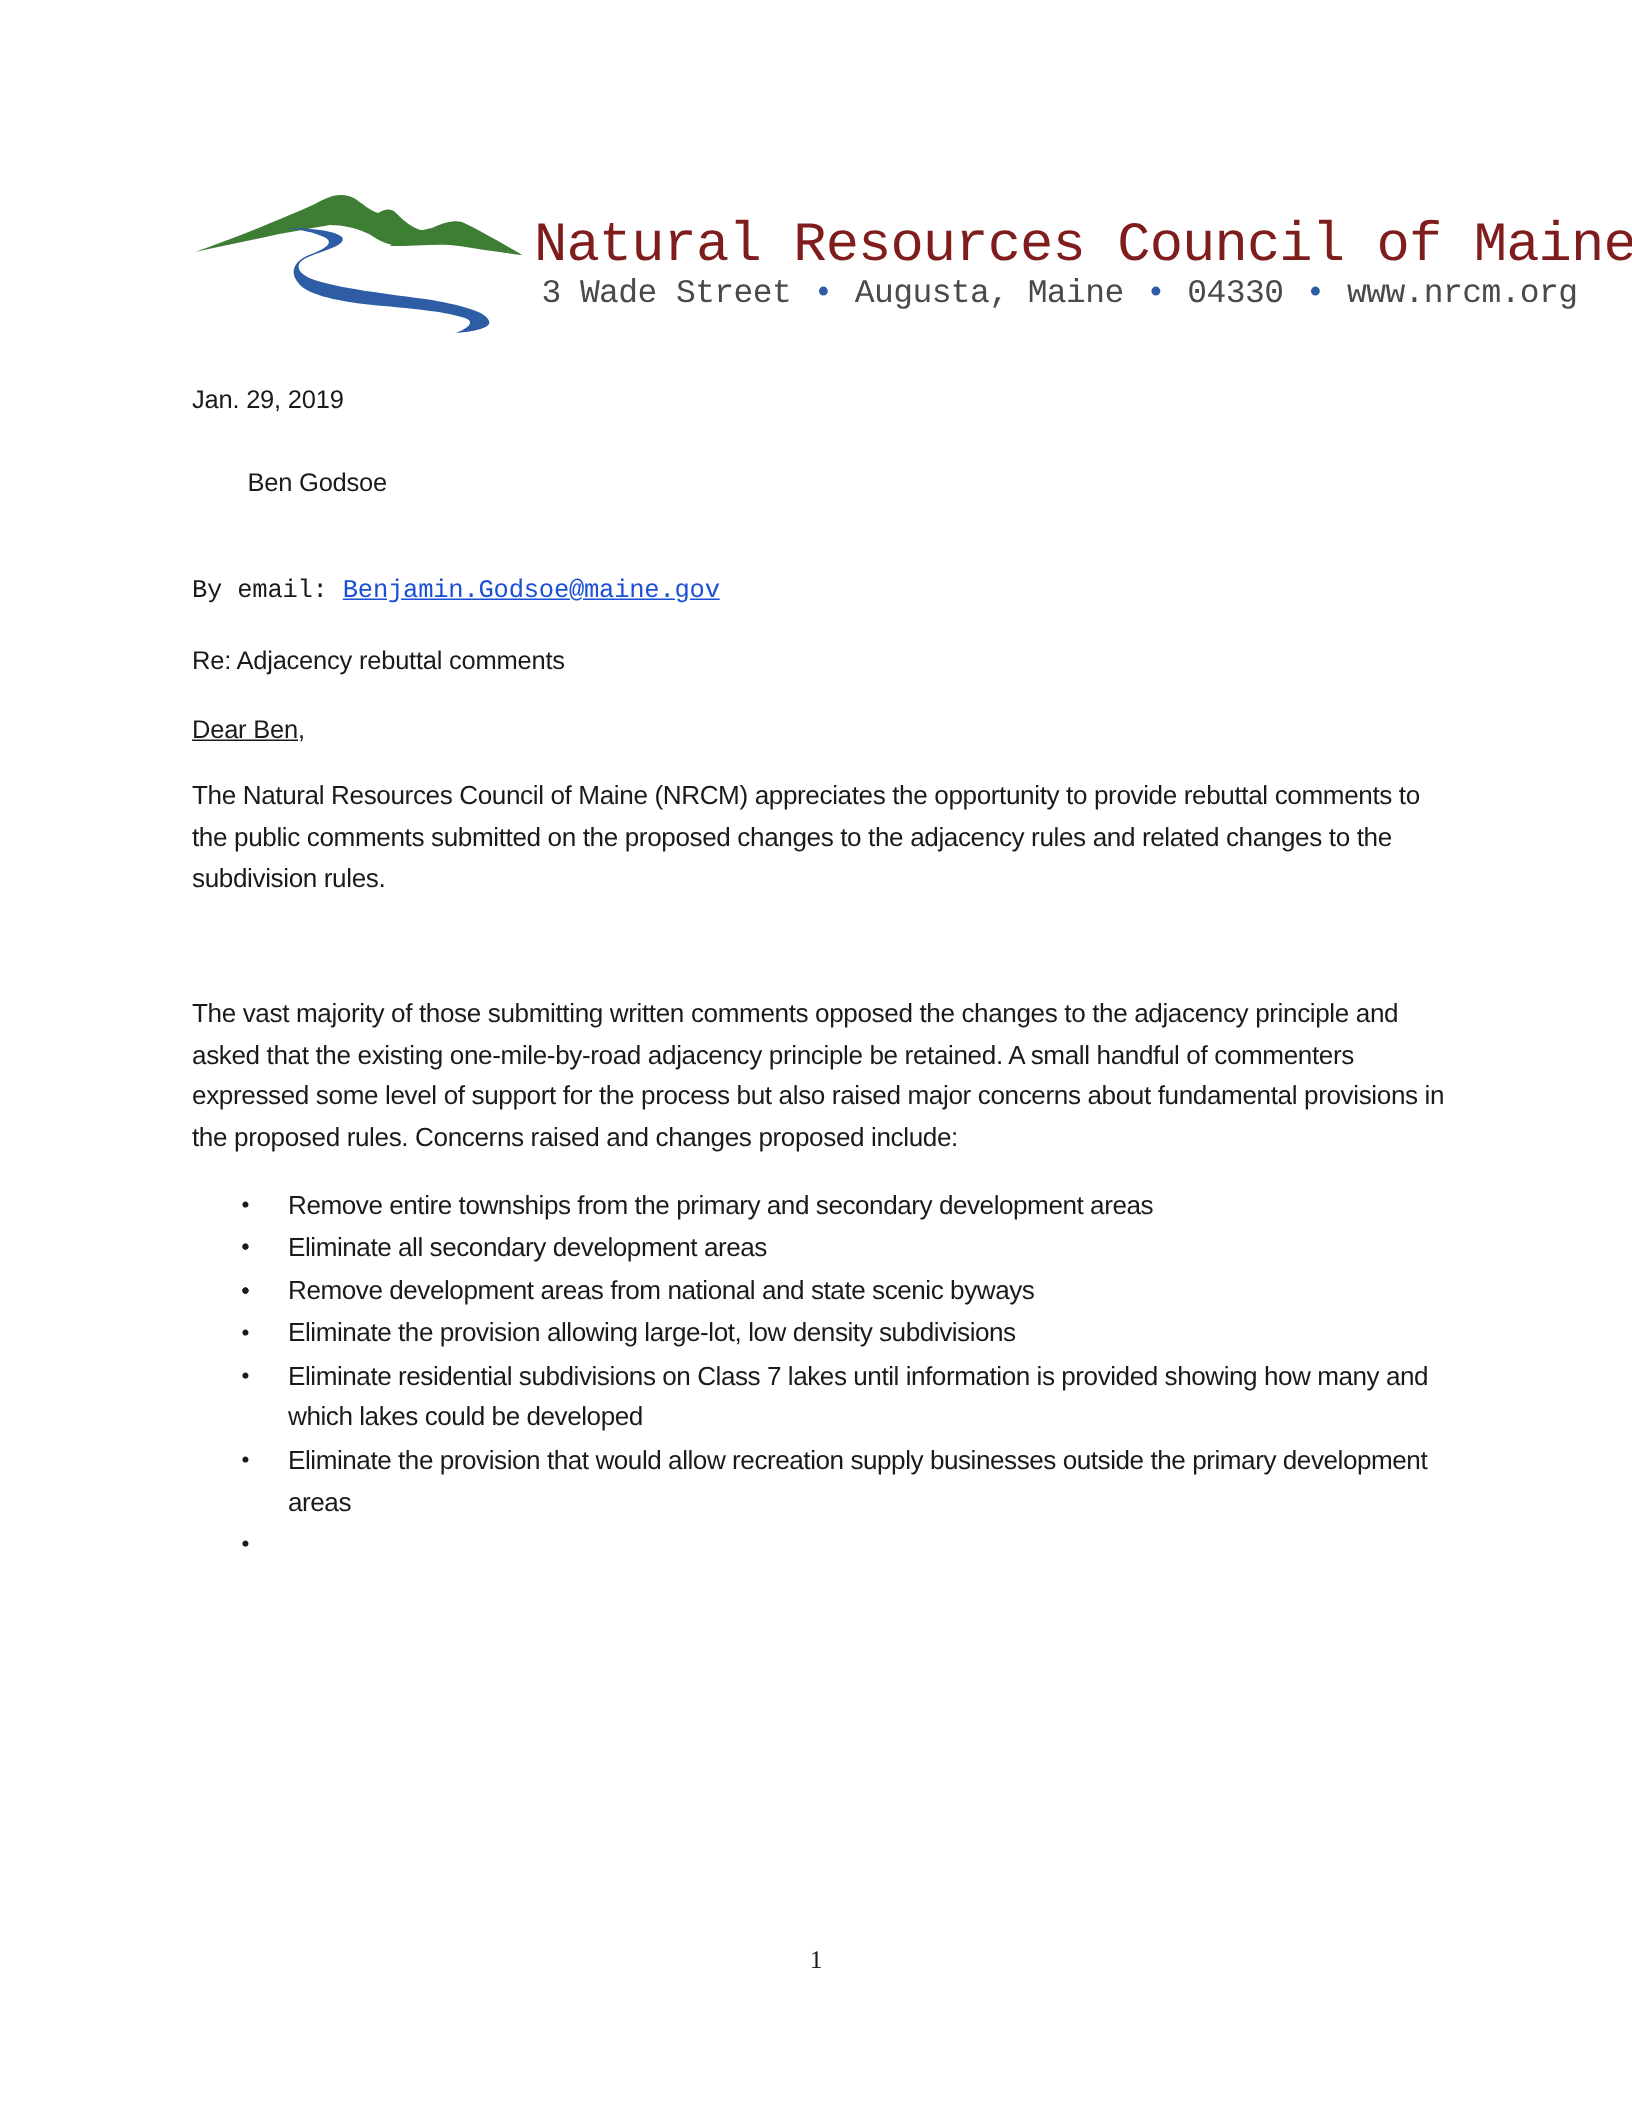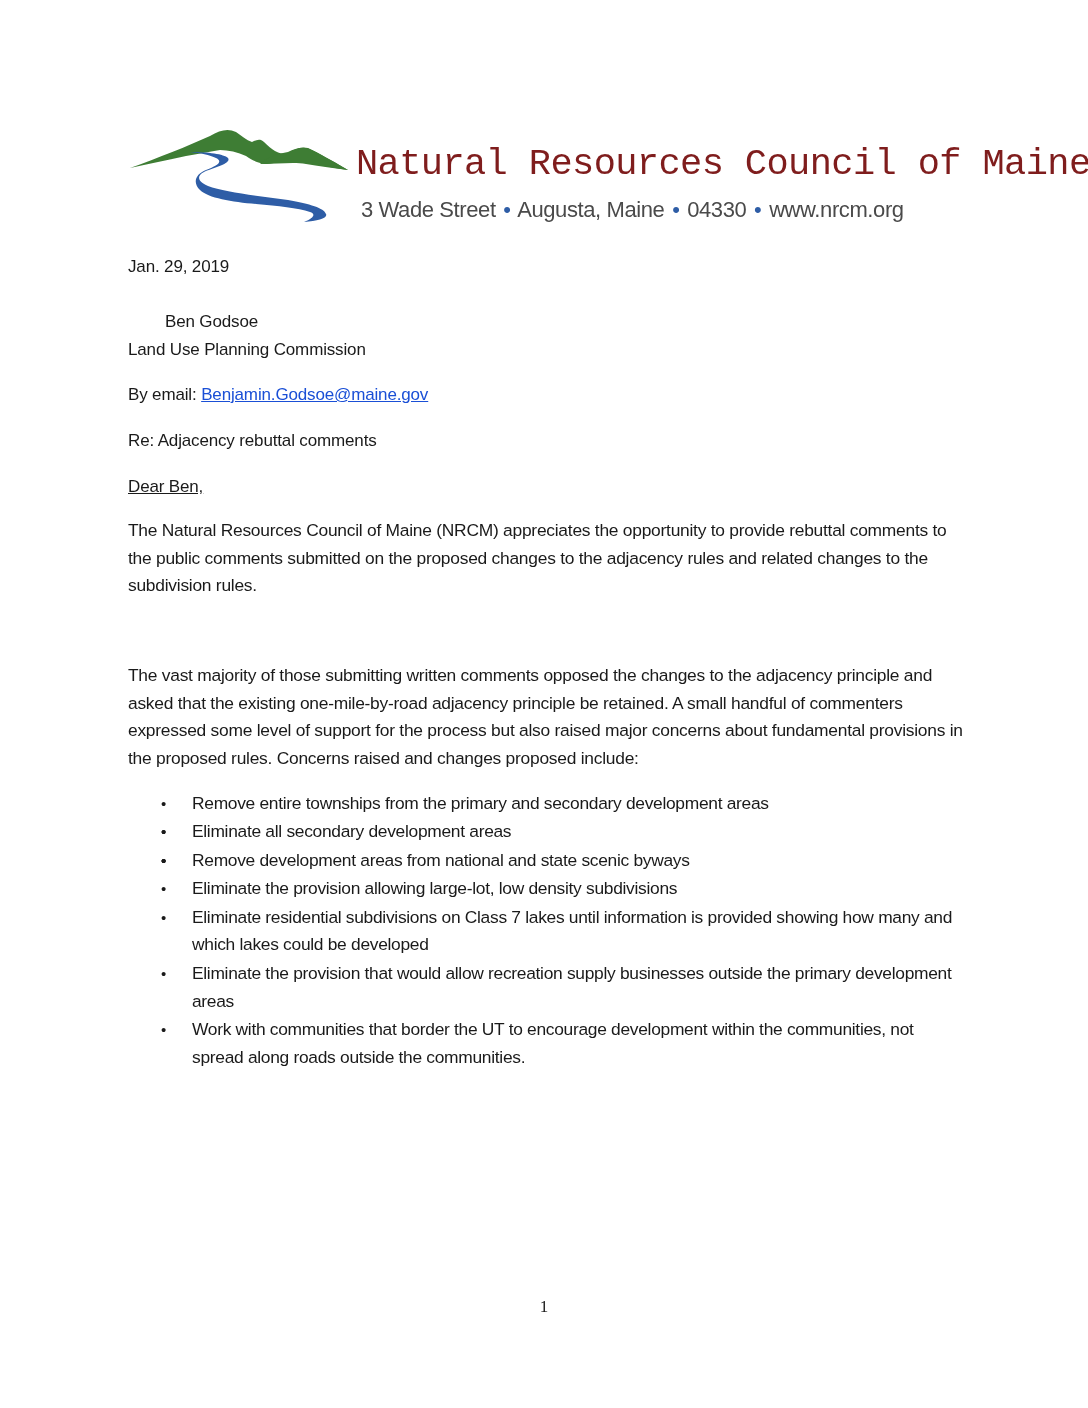--- a/index.html
+++ b/index.html
@@ -43,22 +43,22 @@
       font-family: Liberation Mono, monospace;
       font-size: 37px;
       letter-spacing: -0.6px;
       color: #7f1d1d;
       white-space: nowrap;
       line-height: 44px;
     }
     .org-address {
       position: absolute;
       left: 233px;
-      top: 72px;
-      font-family: Liberation Sans, sans-serif;
+      top: 58px;
+      font-family: Liberation Mono, monospace;
       font-size: 22px;
       letter-spacing: -0.4px;
       color: #4a4a4a;
       white-space: nowrap;
       line-height: 28px;
     }
     .org-address .sep {
       color: #2e5da6;
       padding: 0 2px;
     }
@@ -155,39 +155,38 @@
       <span>Augusta, Maine</span>
       <span class="sep">•</span>
       <span>04330</span>
       <span class="sep">•</span>
       <span>www.nrcm.org</span>
     </div>
   </div>
 
   <div class="text" style="top:253px;">Jan. 29, 2019</div>
   <div class="text" style="top:308px;margin-left:37px;">Ben Godsoe</div>
-  <div class="text" style="top:336px;">Land Use Planning Commission</div>
-  <div class="text" style="top:381px;">
+  <div class="text" style="top:381px;font-family:Liberation Mono, monospace;">
     <span>By email: </span><a class="email-link">Benjamin.Godsoe@maine.gov</a>
   </div>
   <div class="text" style="top:427px;">Re:  Adjacency rebuttal comments</div>
   <div class="text" style="top:473px;text-decoration:underline;">Dear Ben,</div>
 
   <div class="para" style="top:517px;">The Natural Resources Council of Maine (NRCM) appreciates the opportunity to provide rebuttal comments to the public comments submitted on the proposed changes to the adjacency rules and related changes to the subdivision rules.</div>
 
 
   <div class="para" style="top:662px;">The vast majority of those submitting written comments opposed the changes to the adjacency principle and asked that the existing one-mile-by-road adjacency principle be retained. A small handful of commenters expressed some level of support for the process but also raised major concerns about fundamental provisions in the proposed rules. Concerns raised and changes proposed include:</div>
 
   <ul class="concerns">
     <li><span class="bullet">•</span><span>Remove entire townships from the primary and secondary development areas</span></li>
     <li><span class="bullet">•</span></li>
     <li><span class="bullet">•</span><span>Eliminate all secondary development areas</span></li>
     <li><span class="bullet">•</span></li>
     <li><span class="bullet">•</span></li>
     <li><span class="bullet">•</span><span>Remove development areas from national and state scenic byways</span></li>
     <li><span class="bullet">•</span><span>Eliminate the provision allowing large-lot, low density subdivisions</span></li>
     <li><span class="bullet">•</span><span>Eliminate residential subdivisions on Class 7 lakes until information is provided showing how many and which lakes could be developed</span></li>
     <li><span class="bullet">•</span><span>Eliminate the provision that would allow recreation supply businesses outside the primary development areas</span></li>
-    <li><span class="bullet">•</span><span>Work with communities that border the UT to encourage development within the communities, not spread along roads outside the communities.</span></li>
+    <li><span class="bullet">•</span></li>
   </ul>
 
   <div class="page-number">1</div>
 </div>
 
 </body></html>

